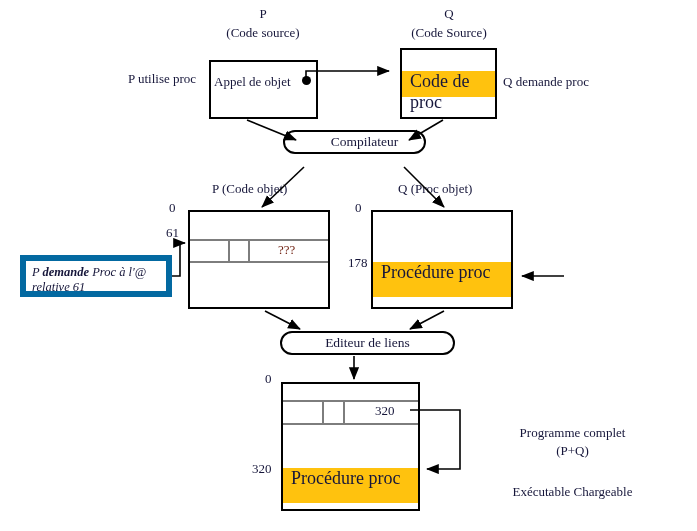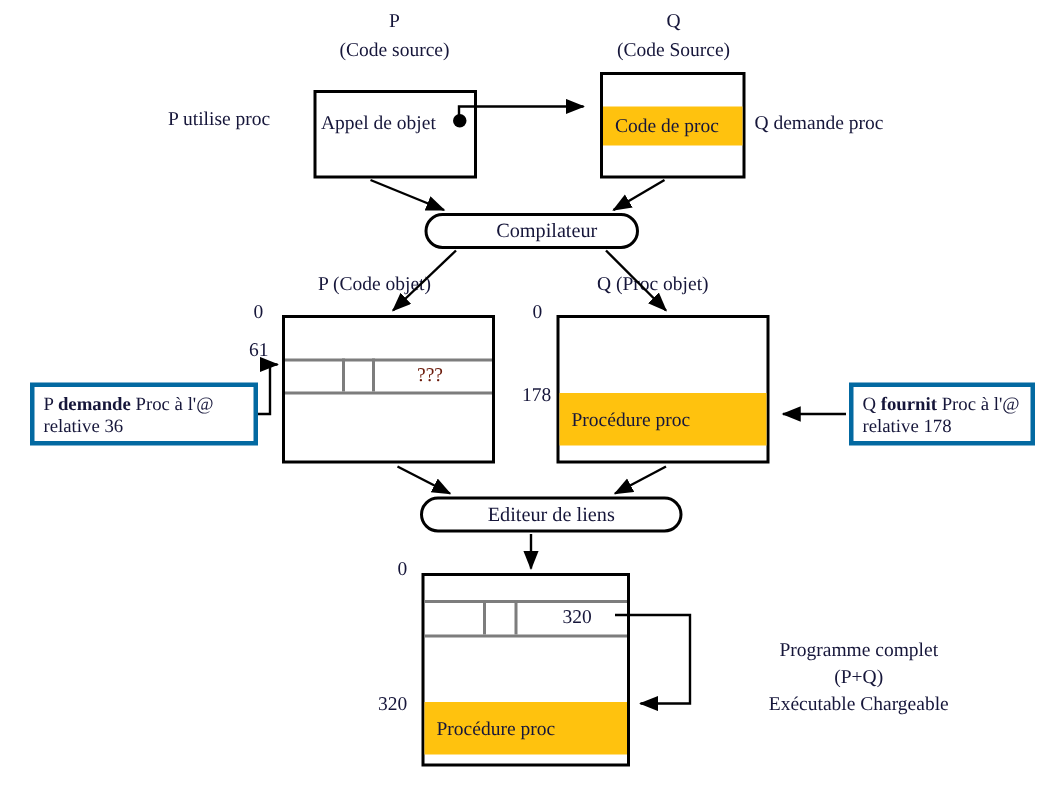--- a/index.html
+++ b/index.html
@@ -30,22 +30,21 @@
     position: absolute;
     border: 2px solid #000000;
     background: #ffffff;
     box-sizing: border-box;
   }
   .band {
     position: absolute;
     background: #FFC20E;
     box-sizing: border-box;
     display: flex;
-    align-items: center;
-    font-size: 13px;
+    font-size: 18px;
     color: #16163a;
   }
   .band .txt { padding-left: 8px; }
   .hline {
     position: absolute;
     background: #7d7d7d;
     height: 2px;
   }
   .vline {
     position: absolute;
@@ -59,27 +58,28 @@
     background: #fff;
     display: flex;
     align-items: center;
     justify-content: center;
     font-size: 13.5px;
     color: #16163a;
     box-sizing: border-box;
   }
   .note {
     position: absolute;
-    border: 3px solid #0369a1;
+    border: 6px solid #0369a1;
     background: #fff;
     font-size: 12.5px;
     line-height: 15px;
     padding: 4px 5px 4px 6px;
     box-sizing: border-box;
     color: #16163a;
+    font-style: italic;
   }
   .note b { font-weight: bold; }
   .addr {
     position: absolute;
     font-size: 13px;
     color: #16163a;
   }
   .cellval {
     position: absolute;
     font-size: 13px;
@@ -103,33 +103,33 @@
 <body>
 
 <div id="canvas">
 
   <div class="lbl center" style="left:223px; top:6px; width:80px;">P</div>
   <div class="lbl center" style="left:208px; top:25px; width:110px;">(Code source)</div>
 
   <div class="lbl center" style="left:409px; top:6px; width:80px;">Q</div>
   <div class="lbl center" style="left:393px; top:25px; width:112px;">(Code Source)</div>
 
-  <div class="lbl" style="left:112px; top:71px;">P utilise proc</div>
+  <div class="lbl" style="left:128px; top:71px;">P utilise proc</div>
   <div class="lbl" style="left:503px; top:74px;">Q demande proc</div>
 
   <div class="box" style="left:209px; top:60px; width:109px; height:59px;"></div>
   <div class="lbl" style="left:214px; top:74px;">Appel de objet</div>
   <div class="dot" style="left:302px; top:76px;"></div>
 
   <div class="box" style="left:400px; top:48px; width:97px; height:71px;"></div>
   <div class="band" style="left:402px; top:71px; width:93px; height:26px;">
     <span class="txt">Code de proc</span>
   </div>
 
-  <div class="oval" style="left:283px; top:142px; width:143px; height:24px;padding-left:20px;">
+  <div class="oval" style="left:283px; top:130px; width:143px; height:24px;padding-left:20px;">
     <span>Compilateur</span>
   </div>
 
   <div class="lbl" style="left:212px; top:181px;">P (Code objet)</div>
   <div class="lbl" style="left:398px; top:181px;">Q (Proc objet)</div>
 
   <div class="box" style="left:188px; top:210px; width:142px; height:99px;"></div>
   <div class="addr" style="left:169px; top:200px;">0</div>
   <div class="addr" style="left:166px; top:225px;">61</div>
 
@@ -141,47 +141,43 @@
 
   <div class="box" style="left:371px; top:210px; width:142px; height:99px;"></div>
   <div class="addr" style="left:355px; top:200px;">0</div>
   <div class="addr" style="left:348px; top:255px;">178</div>
   <div class="band" style="left:373px; top:262px; width:138px; height:35px;">
     <span class="txt">Procédure proc</span>
   </div>
 
   <div class="note" style="left:20px; top:255px; width:152px; height:42px;">
     <span>P </span><b>demande</b><span> Proc à l'@</span><br>
-    <span>relative 36</span>
-  </div>
-
-  <div class="note" style="left:566px; top:255px; width:124px; height:42px;">
-    <span>Q </span><b>fournit</b><span> Proc à l'@</span><br>
-    <span>relative 178</span>
-  </div>
+    <span>relative 61</span>
+  </div>
+
 
   <div class="oval" style="left:280px; top:331px; width:175px; height:24px;">
     <span>Editeur de liens</span>
   </div>
 
   <div class="box" style="left:281px; top:382px; width:139px; height:129px;"></div>
   <div class="addr" style="left:265px; top:371px;">0</div>
   <div class="hline" style="left:283px; top:400px; width:135px;"></div>
   <div class="hline" style="left:283px; top:423px; width:135px;"></div>
   <div class="vline" style="left:322px; top:400px; height:23px;"></div>
   <div class="vline" style="left:343px; top:400px; height:23px;"></div>
   <div class="cellval" style="left:375px; top:403px;">320</div>
   <div class="addr" style="left:252px; top:461px;">320</div>
   <div class="band" style="left:283px; top:468px; width:135px; height:35px;">
     <span class="txt">Procédure proc</span>
   </div>
 
   <div class="lbl center" style="left:455px; top:443px; width:235px;">(P+Q)</div>
   <div class="lbl center" style="left:455px; top:425px; width:235px;">Programme complet</div>
-  <div class="lbl center" style="left:455px; top:461px; width:235px;">Exécutable Chargeable</div>
+  <div class="lbl center" style="left:455px; top:484px; width:235px;">Exécutable Chargeable</div>
 
   <svg class="overlay" viewBox="0 0 697 531">
     <defs>
       <marker id="ah" markerWidth="9" markerHeight="9" refX="7.4" refY="3.2" orient="auto" markerUnits="strokeWidth">
         <path d="M0,0 L8,3.2 L0,6.4 z" fill="#000"></path>
       </marker>
       <marker id="ahg" markerWidth="9" markerHeight="9" refX="7.4" refY="3.2" orient="auto" markerUnits="strokeWidth">
         <path d="M0,0 L8,3.2 L0,6.4 z" fill="#000"></path>
       </marker>
     </defs>

